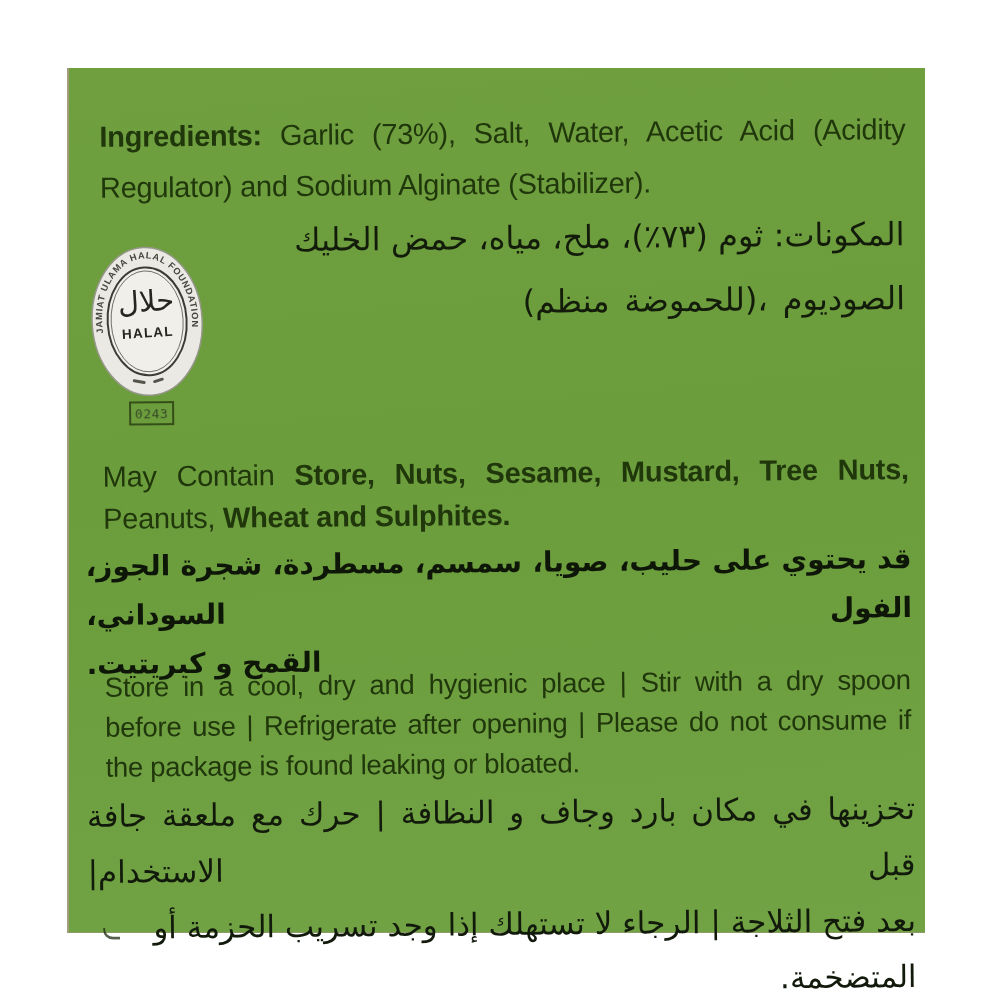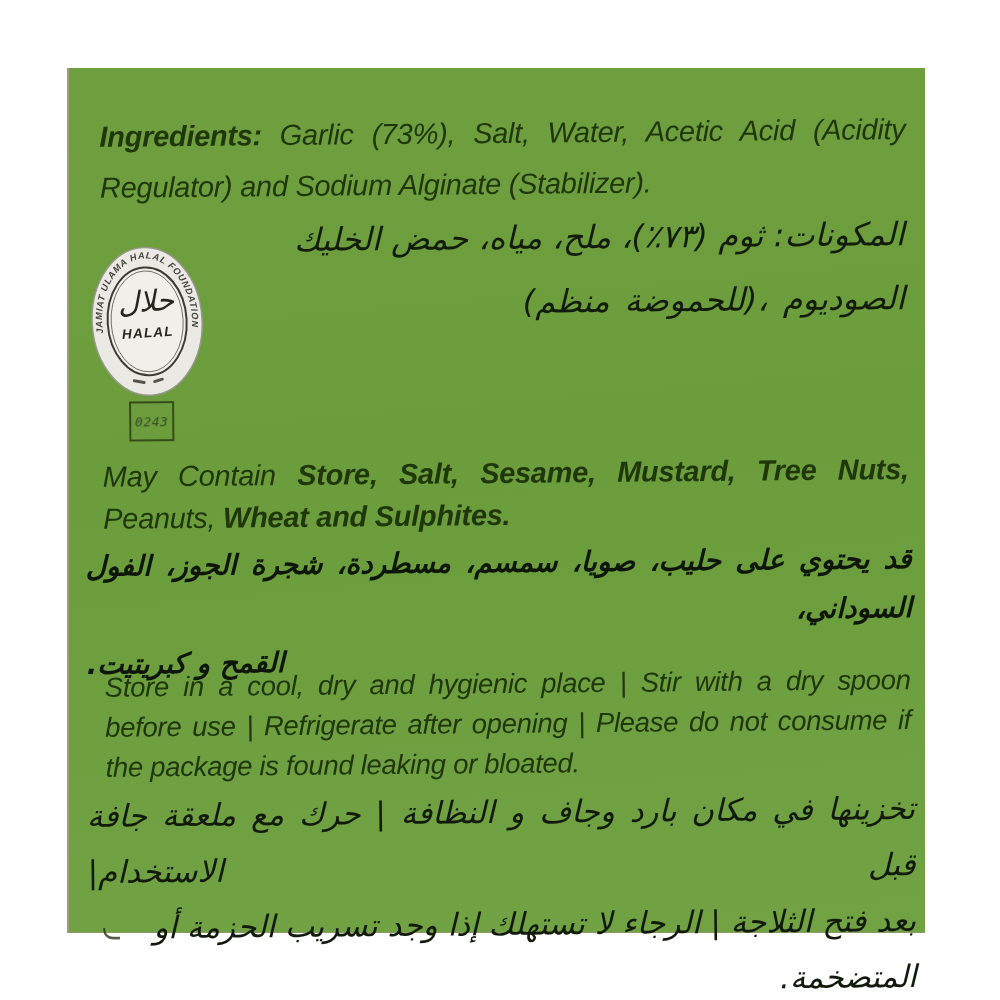--- a/index.html
+++ b/index.html
@@ -1,21 +1,21 @@
 <!DOCTYPE html>
 <html><head>
 <meta charset="utf-8">
 <style>
   html,body{margin:0;padding:0;}
   body{
     width:1000px;height:1000px;background:#ffffff;
     font-family:"Liberation Sans",sans-serif;
     position:relative;overflow:hidden;
   }
-  .photo{position:absolute;inset:0;background:#ffffff;font-style:italic;}
+  .photo{position:absolute;inset:0;background:#ffffff;}
   .green-label{
     position:absolute;left:67px;top:68px;width:858px;height:865px;
     background:linear-gradient(175deg,#6f9f3f 0%,#6c9d3c 45%,#6fa041 80%,#71a244 100%);
     border-left:2px solid #a39b7e;
     border-bottom:1px solid #8e9a68;
     box-sizing:border-box;
   }
   .content{position:absolute;inset:0;transform:rotate(-0.55deg);transform-origin:50% 50%;}
 
   
@@ -33,21 +33,21 @@
   .ing-ar{position:absolute;left:30px;top:138px;width:808px;font-size:32px;line-height:64px;direction:rtl;text-align:right;}
   .ing-ar .tok-row{direction:ltr;display:flex;justify-content:flex-end;gap:15px;}
   .tok{direction:ltr;unicode-bidi:isolate;}
   .alg-ar{position:absolute;left:16px;top:470px;width:826px;font-size:28px;line-height:49px;direction:rtl;font-weight:bold;color:#0e1607;}
   .alg-ar .last{text-align:left;text-align-last:left;}
   .sto-ar{position:absolute;left:15px;top:716px;width:828px;font-size:31px;line-height:56px;direction:rtl;text-align:right;color:#121a0b;}
 
   
   .halal{position:absolute;left:22px;top:174px;width:116px;height:157px;transform:rotate(-3deg);}
   .badge{
-    position:absolute;left:61px;top:330px;width:45px;height:40px;
+    position:absolute;left:61px;top:330px;width:45px;height:24px;
     border:2px solid #2c4012;box-sizing:border-box;
     display:flex;align-items:center;justify-content:center;
     font-family:"DejaVu Sans Mono",monospace;font-size:13px;letter-spacing:0.5px;
     color:#2c3a22;opacity:0.85;filter:blur(0.3px);
   }
   
   .artifact{
     position:absolute;left:30px;top:856px;width:15px;height:9px;
     border-bottom:3px solid #1d2a0e;border-left:2px solid #1d2a0e;
     border-radius:0 0 0 10px;opacity:0.75;
@@ -86,21 +86,21 @@
         <rect x="60" y="134" width="11" height="3" rx="1.5" fill="#55554c" transform="rotate(-14 66 135)"></rect>
         <ellipse cx="58" cy="76" rx="39.5" ry="54" fill="#f0efe9" stroke="#3c3c34" stroke-width="2"></ellipse>
         <ellipse cx="58" cy="76" rx="36" ry="50.5" fill="none" stroke="#3c3c34" stroke-width="0.7"></ellipse>
         <text x="58" y="66" text-anchor="middle" font-family="DejaVu Sans, sans-serif" font-size="29" fill="#26261f">حلال</text>
         <text x="58" y="92" text-anchor="middle" font-family="Liberation Sans, sans-serif" font-size="13.5" font-weight="bold" letter-spacing="1.2" fill="#26261f">HALAL</text>
       </svg>
 
       <div class="badge">0243</div>
 
       <div class="may en">
-        <span class="line just"><span>May Contain</span> <span class="b">Store,</span> <span class="b">Salt,</span> <span class="b">Sesame,</span> <span class="b">Mustard,</span> <span class="b">Tree Nuts,</span></span>
+        <span class="line just"><span>May Contain</span> <span class="b">Store,</span> <span class="b">Nuts,</span> <span class="b">Sesame,</span> <span class="b">Mustard,</span> <span class="b">Tree Nuts,</span></span>
         <span class="line"><span>Peanuts,</span> <span class="b">Wheat and Sulphites.</span></span>
       </div>
 
       <div class="alg-ar ar">
         <span class="line just">قد يحتوي على حليب، صويا، سمسم، مسطردة، شجرة الجوز، الفول السوداني،</span>
         <span class="line last">القمح و كبريتيت.</span>
       </div>
 
       <div class="sto-en en">
         <span class="line just">Store in a cool, dry and hygienic place | Stir with a dry spoon</span>

